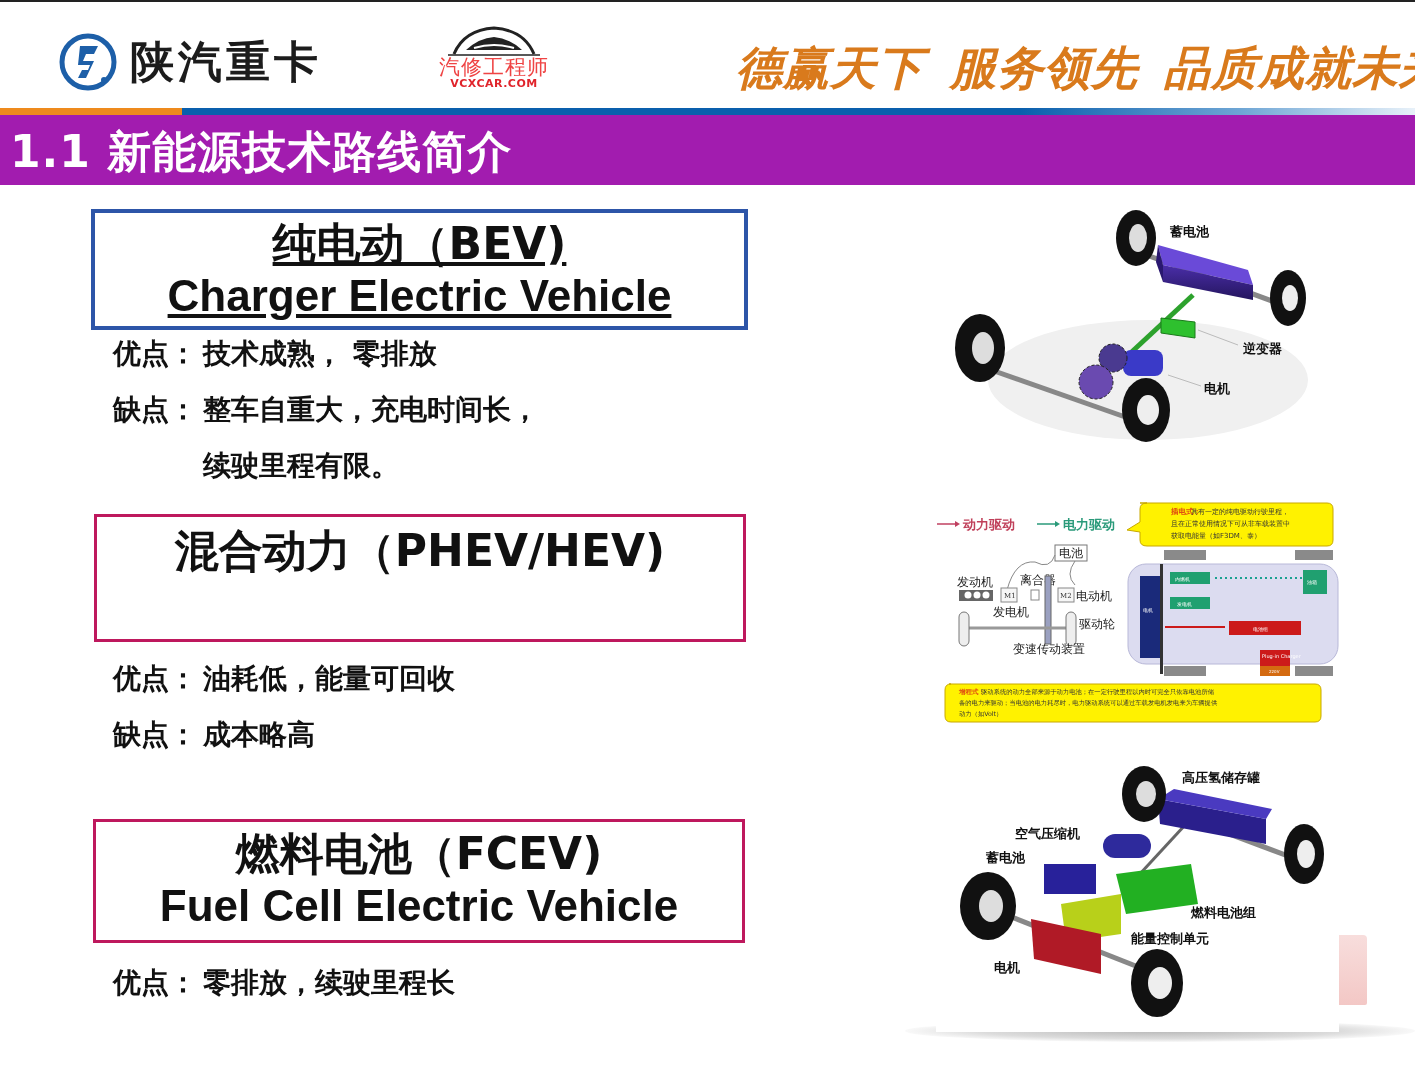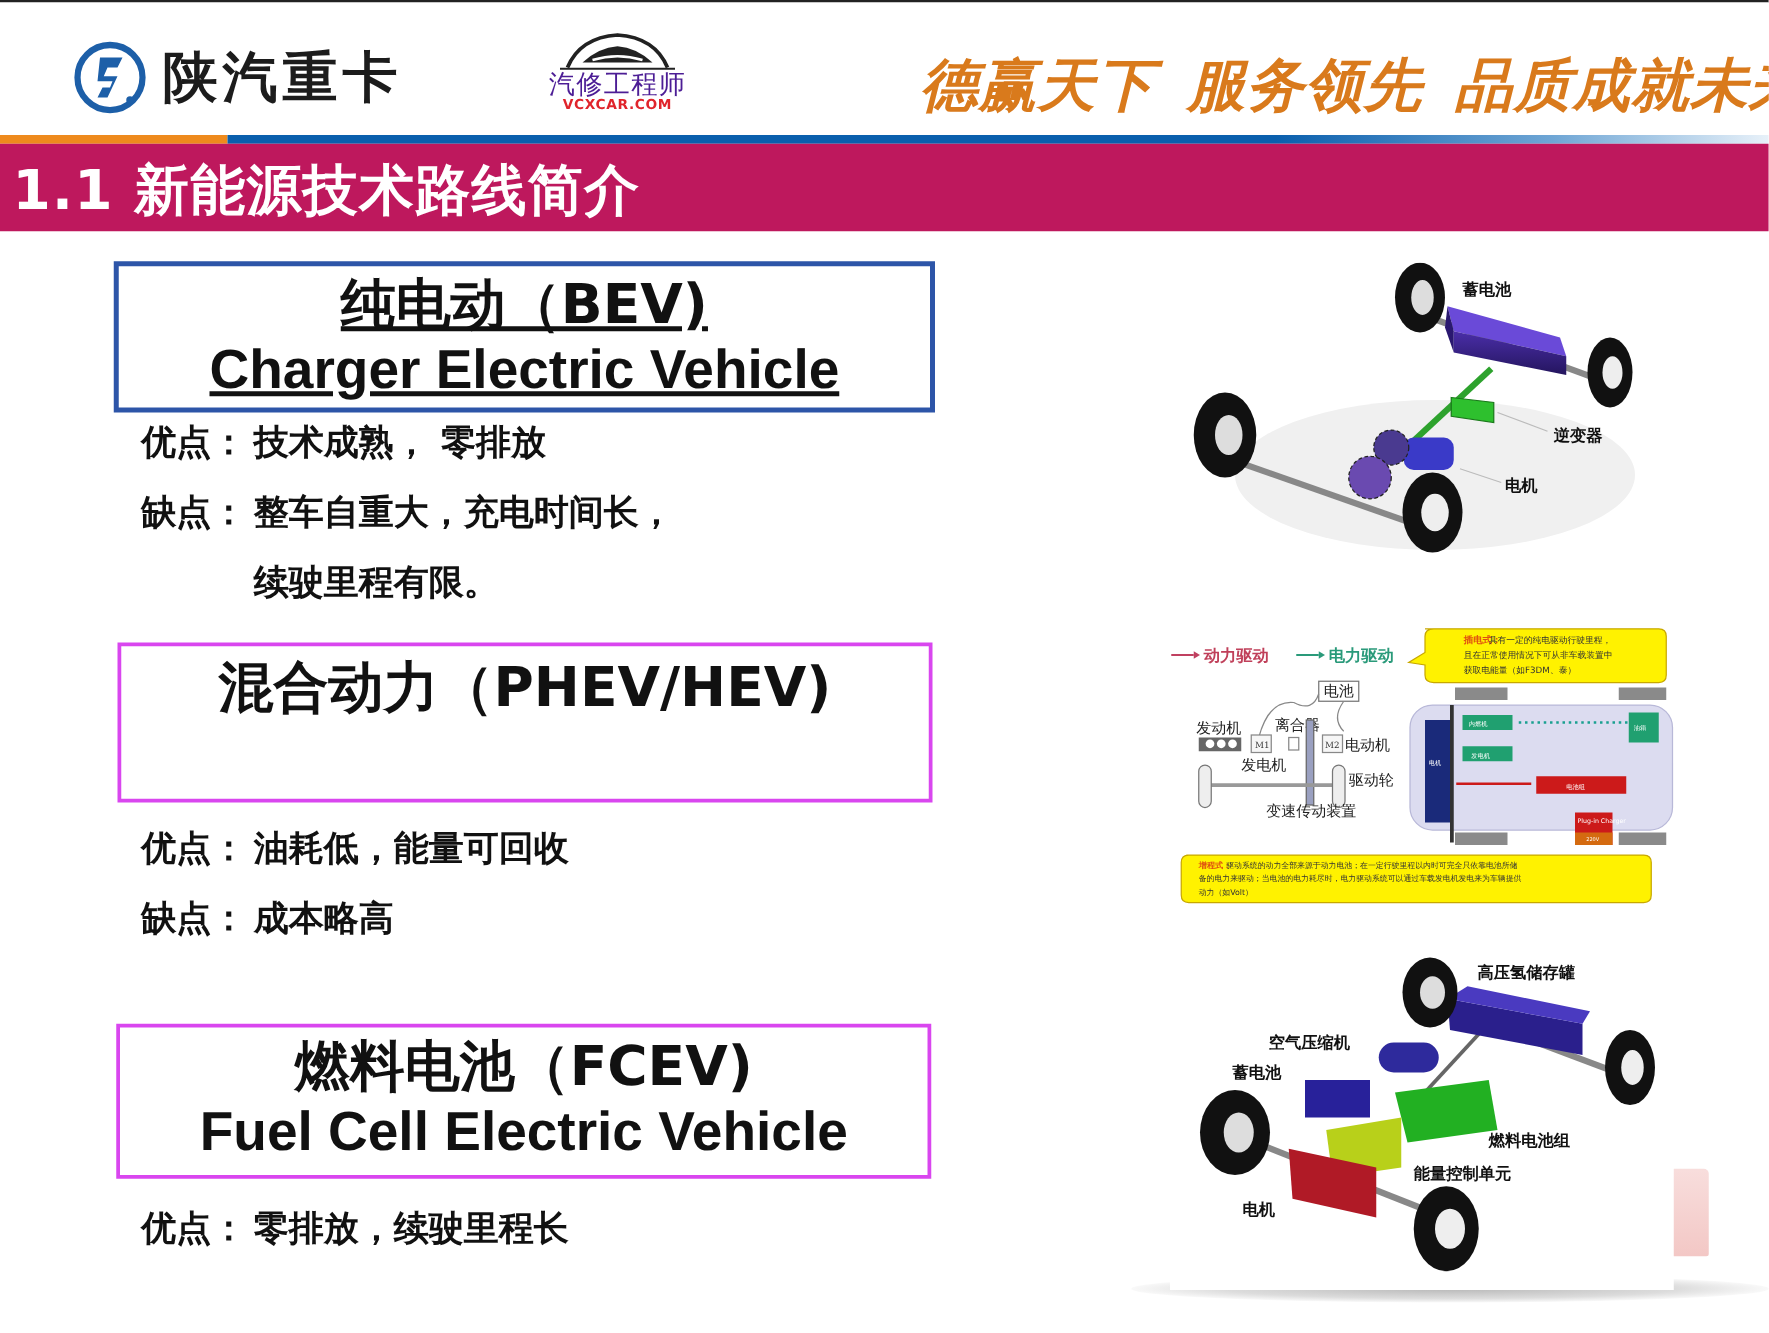--- a/index.html
+++ b/index.html
@@ -8,34 +8,34 @@
 
   .top-rule { position: absolute; left: 0; top: 0; width: 1415px; height: 2px; background: #222; }
 
   
   .header { position: absolute; left: 0; top: 2px; width: 1415px; height: 106px; background: #fff; }
   .brand { position: absolute; left: 58px; top: 30px; display: flex; align-items: center; }
   .brand-logo { width: 60px; height: 60px; }
   .brand-name { margin-left: 12px; font-size: 44px; font-weight: bold; letter-spacing: 4px; color: #1c1c1c; font-family: "DejaVu Sans", sans-serif; }
   .vcx { position: absolute; left: 424px; top: 22px; width: 140px; height: 72px; text-align: center; }
   .vcx-car { width: 100px; height: 34px; display: block; margin: 0 auto; }
-  .vcx-cn { font-size: 21px; color: #4c1d95; letter-spacing: 1px; line-height: 22px; margin-top: -2px; }
+  .vcx-cn { font-size: 21px; color: #ef4444; letter-spacing: 1px; line-height: 22px; margin-top: -2px; }
   .vcx-en { font-size: 11px; color: #e0242b; font-weight: bold; letter-spacing: 0.5px; line-height: 12px; }
   .slogan { position: absolute; left: 736px; top: 36px; font-size: 46px; font-weight: bold; font-style: italic; color: #d97a1c; letter-spacing: 1px; white-space: nowrap; }
   .slogan span { margin-right: 26px; }
 
   
   .bar-orange { position: absolute; left: 0; top: 108px; width: 182px; height: 7px; background: #ee8a1d; }
   .bar-blue { position: absolute; left: 182px; top: 108px; width: 1233px; height: 7px;
     background: linear-gradient(to right, #0a5fad 0%, #0a5fad 68%, #6fa6d5 86%, #e8f1f9 100%); }
-  .title-band { position: absolute; left: 0; top: 115px; width: 1415px; height: 70px; background: #be185d; }
+  .title-band { position: absolute; left: 0; top: 115px; width: 1415px; height: 70px; background: #a21caf; }
   .page-title { position: absolute; left: 10px; top: 8px; font-size: 44px; font-weight: bold; color: #fff; letter-spacing: 1px; white-space: nowrap; }
 
   
-  .tech-box { position: absolute; border: 3px solid #d946ef; background: #fff; text-align: center; }
+  .tech-box { position: absolute; border: 3px solid #be185d; background: #fff; text-align: center; }
   .tech-box.thick { border-width: 4px; border-color: #2d55a8; text-decoration: underline; }
   .box-cn { font-size: 44px; font-weight: bold; line-height: 52px; white-space: nowrap; }
   .box-en { font-size: 44px; font-weight: bold; line-height: 52px; white-space: nowrap; font-family: "Liberation Sans", sans-serif; }
   .pros-cons { position: absolute; left: 113px; font-size: 28px; font-weight: bold; line-height: 56px; white-space: nowrap; color: #111; }
   .pros-cons .lbl { display: inline-block; width: 90px; }
   .pros-cons .indent { padding-left: 90px; }
 
   
   .panel { position: absolute; background: #fff; overflow: hidden; }
   .panel svg { display: block; }

